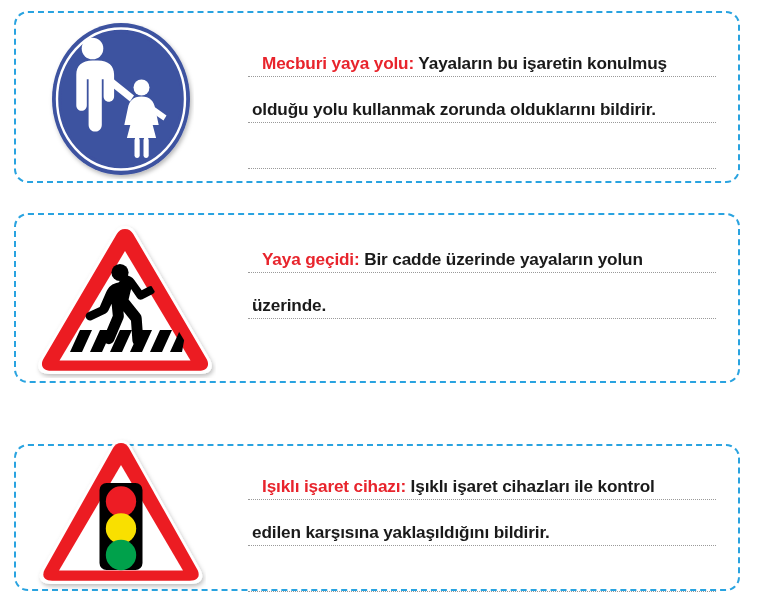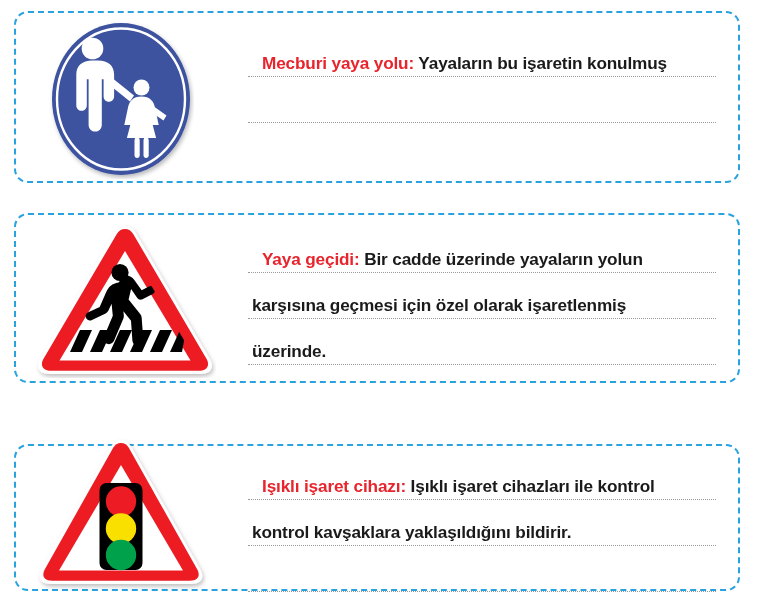--- a/index.html
+++ b/index.html
@@ -162,20 +162,23 @@
             <path d="M104.5 86.5 L118.5 96.5 L115.5 101.5 L101.5 92.0 Z"></path>
           </g>
         </svg>
       </div>
     </div>
 
     <div class="text-cell">
       <div class="lines">
         <div class="wline indent">
           <span class="txt"><span class="term">Mecburi yaya yolu:</span><span> Yayaların bu işaretin konulmuş</span></span>
+        </div>
+        <div class="wline">
+          <span class="txt"><span class="term"></span><span>olduğu yolu kullanmak zorunda olduklarını bildirir.</span></span>
         </div>
         <div class="wline empty">
           <span class="txt"><span class="term"></span><span></span></span>
         </div>
       </div>
     </div>
   </div>
 
   <div class="card card-2">
     <div class="sign-cell">
@@ -258,23 +261,20 @@
         </svg>
       </div>
     </div>
 
     <div class="text-cell">
       <div class="lines">
         <div class="wline indent">
           <span class="txt"><span class="term">Yaya geçidi:</span><span>  Bir cadde üzerinde yayaların yolun</span></span>
         </div>
         <div class="wline">
-          <span class="txt"><span class="term"></span><span>karşısına geçmesi için özel olarak işaretlenmiş</span></span>
-        </div>
-        <div class="wline">
           <span class="txt"><span class="term"></span><span>üzerinde.</span></span>
         </div>
       </div>
     </div>
   </div>
 
   <div class="card card-3">
     <div class="sign-cell">
       <div class="sign-wrap sign-tri-light">
         <svg viewBox="0 0 170 162" xmlns="http://www.w3.org/2000/svg">
@@ -314,21 +314,21 @@
         </svg>
       </div>
     </div>
 
     <div class="text-cell">
       <div class="lines">
         <div class="wline indent">
           <span class="txt"><span class="term">Işıklı işaret cihazı:</span><span> Işıklı işaret cihazları ile kontrol</span></span>
         </div>
         <div class="wline">
-          <span class="txt"><span class="term"></span><span>kontrol kavşaklara yaklaşıldığını bildirir.</span></span>
+          <span class="txt"><span class="term"></span><span>edilen karşısına yaklaşıldığını bildirir.</span></span>
         </div>
         <div class="wline empty">
           <span class="txt"><span class="term"></span><span></span></span>
         </div>
       </div>
     </div>
   </div>
 
 </div>
 

